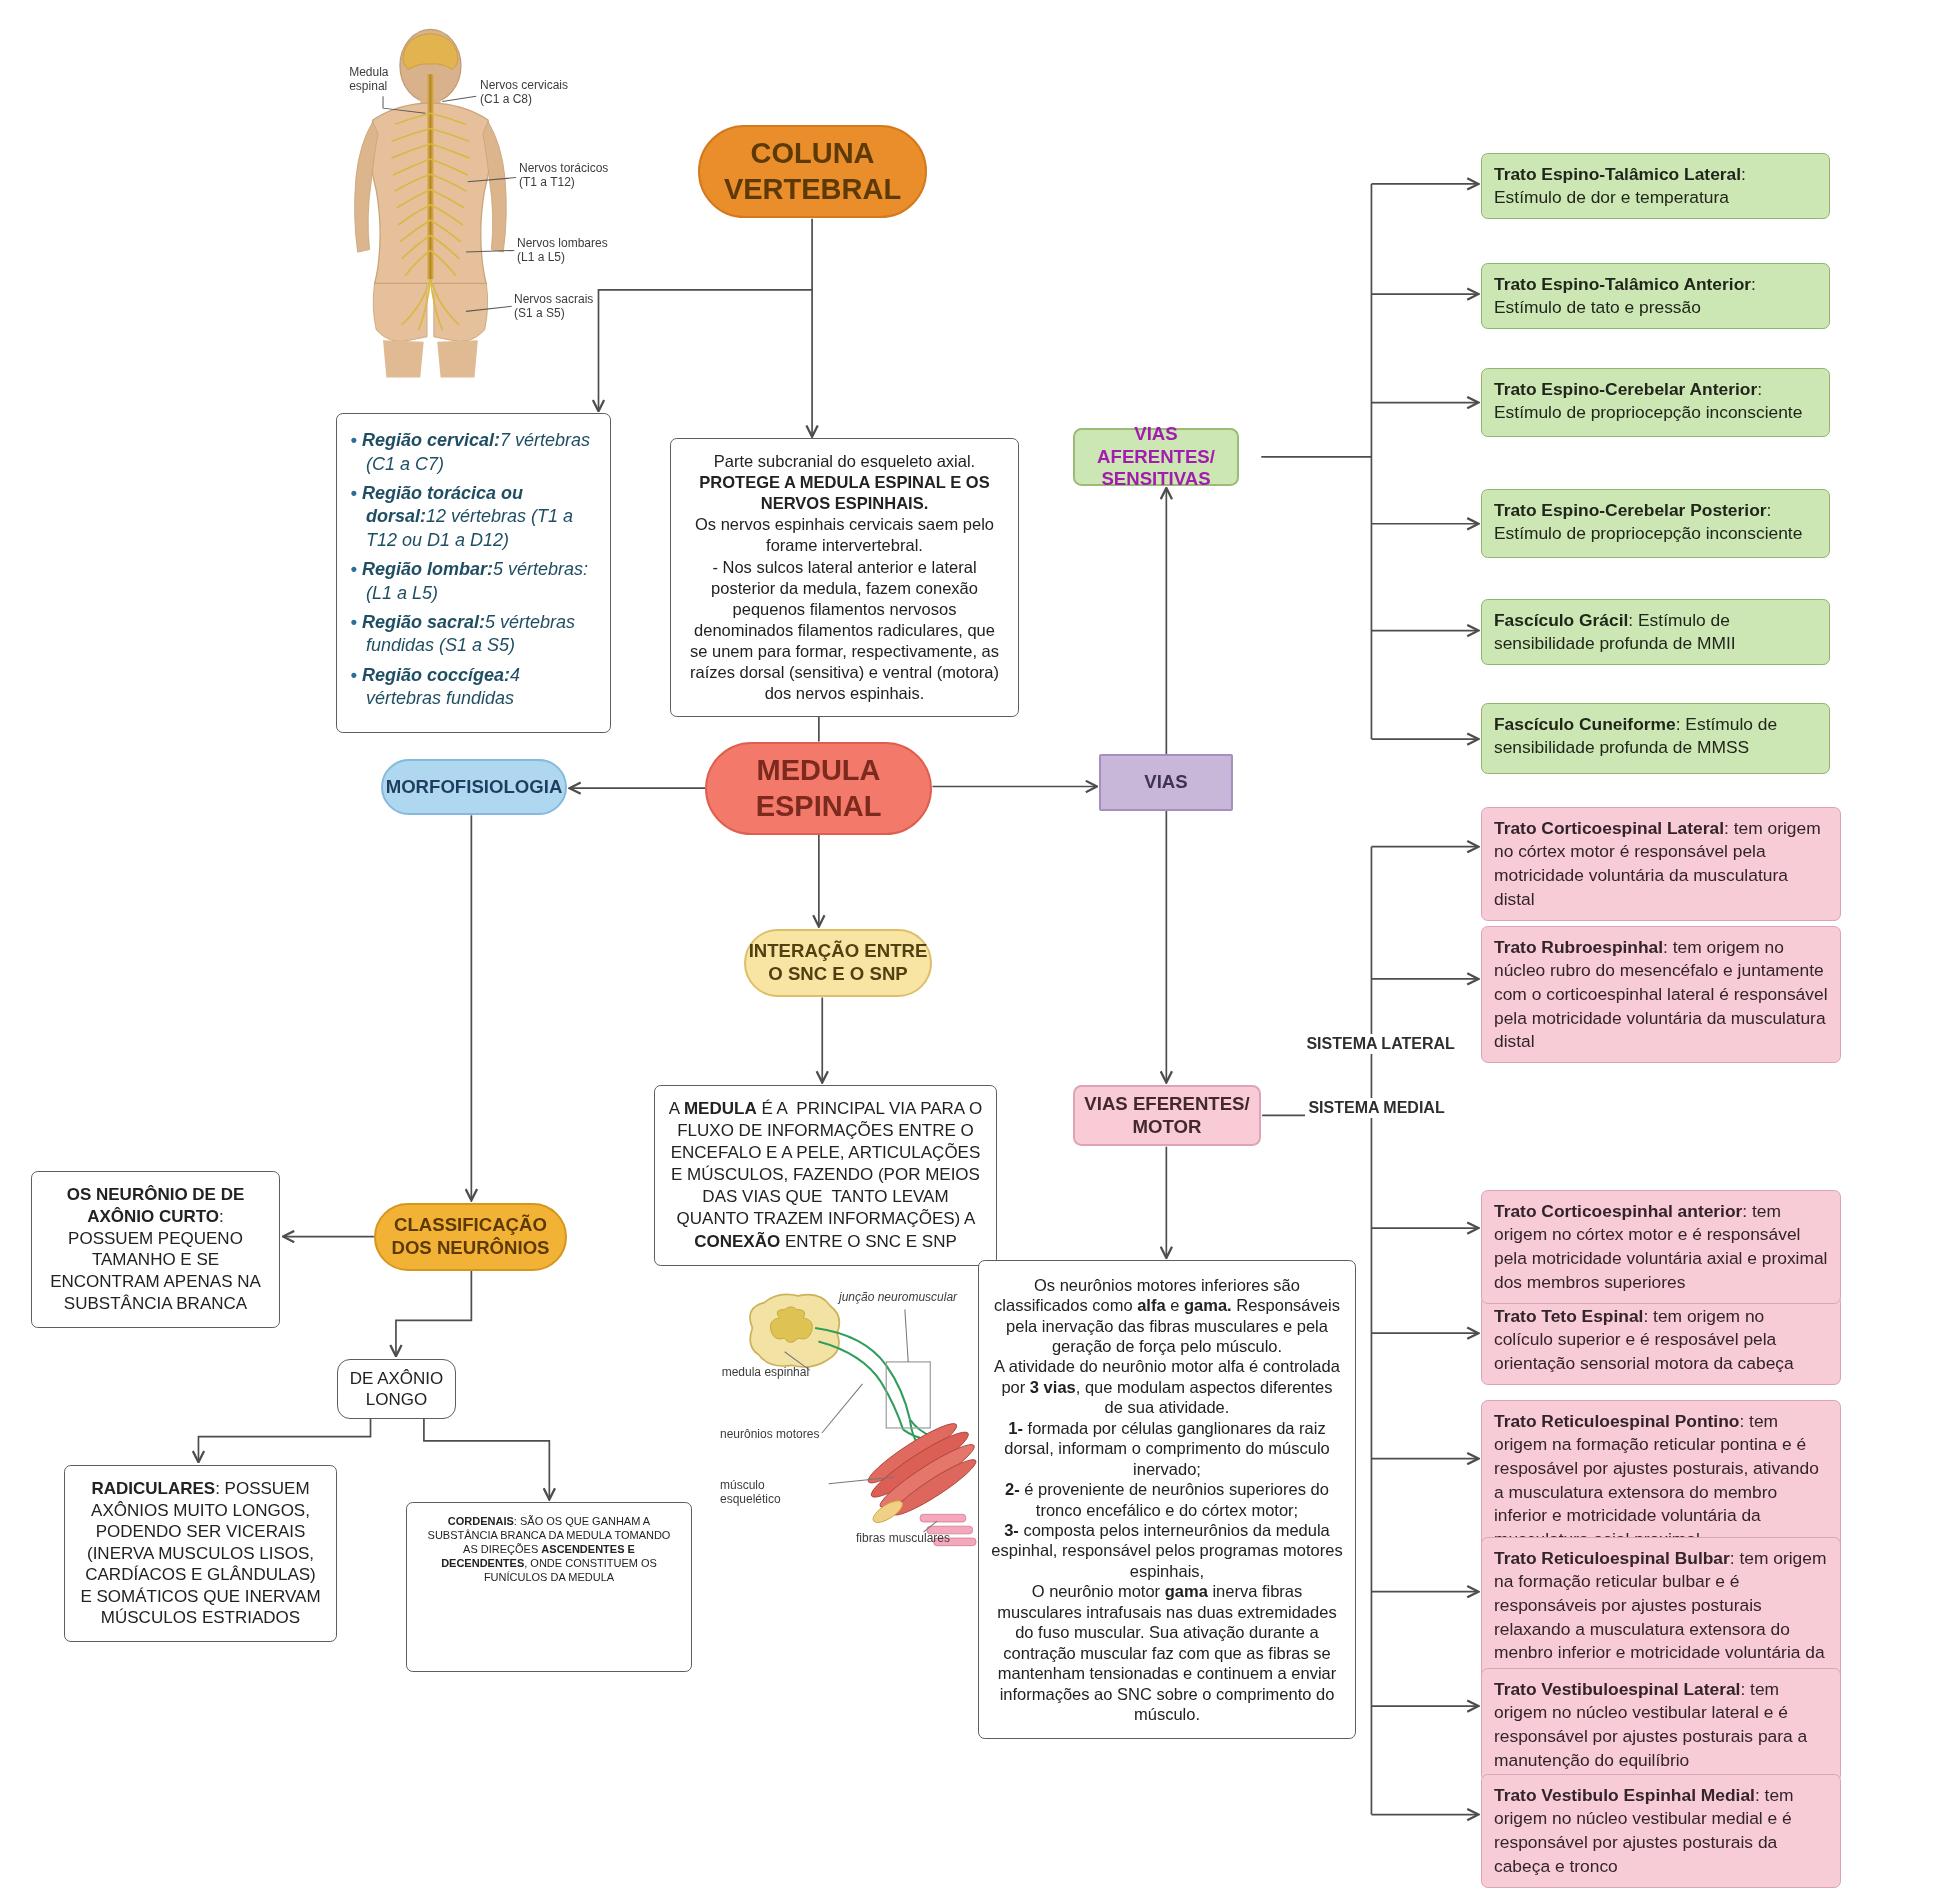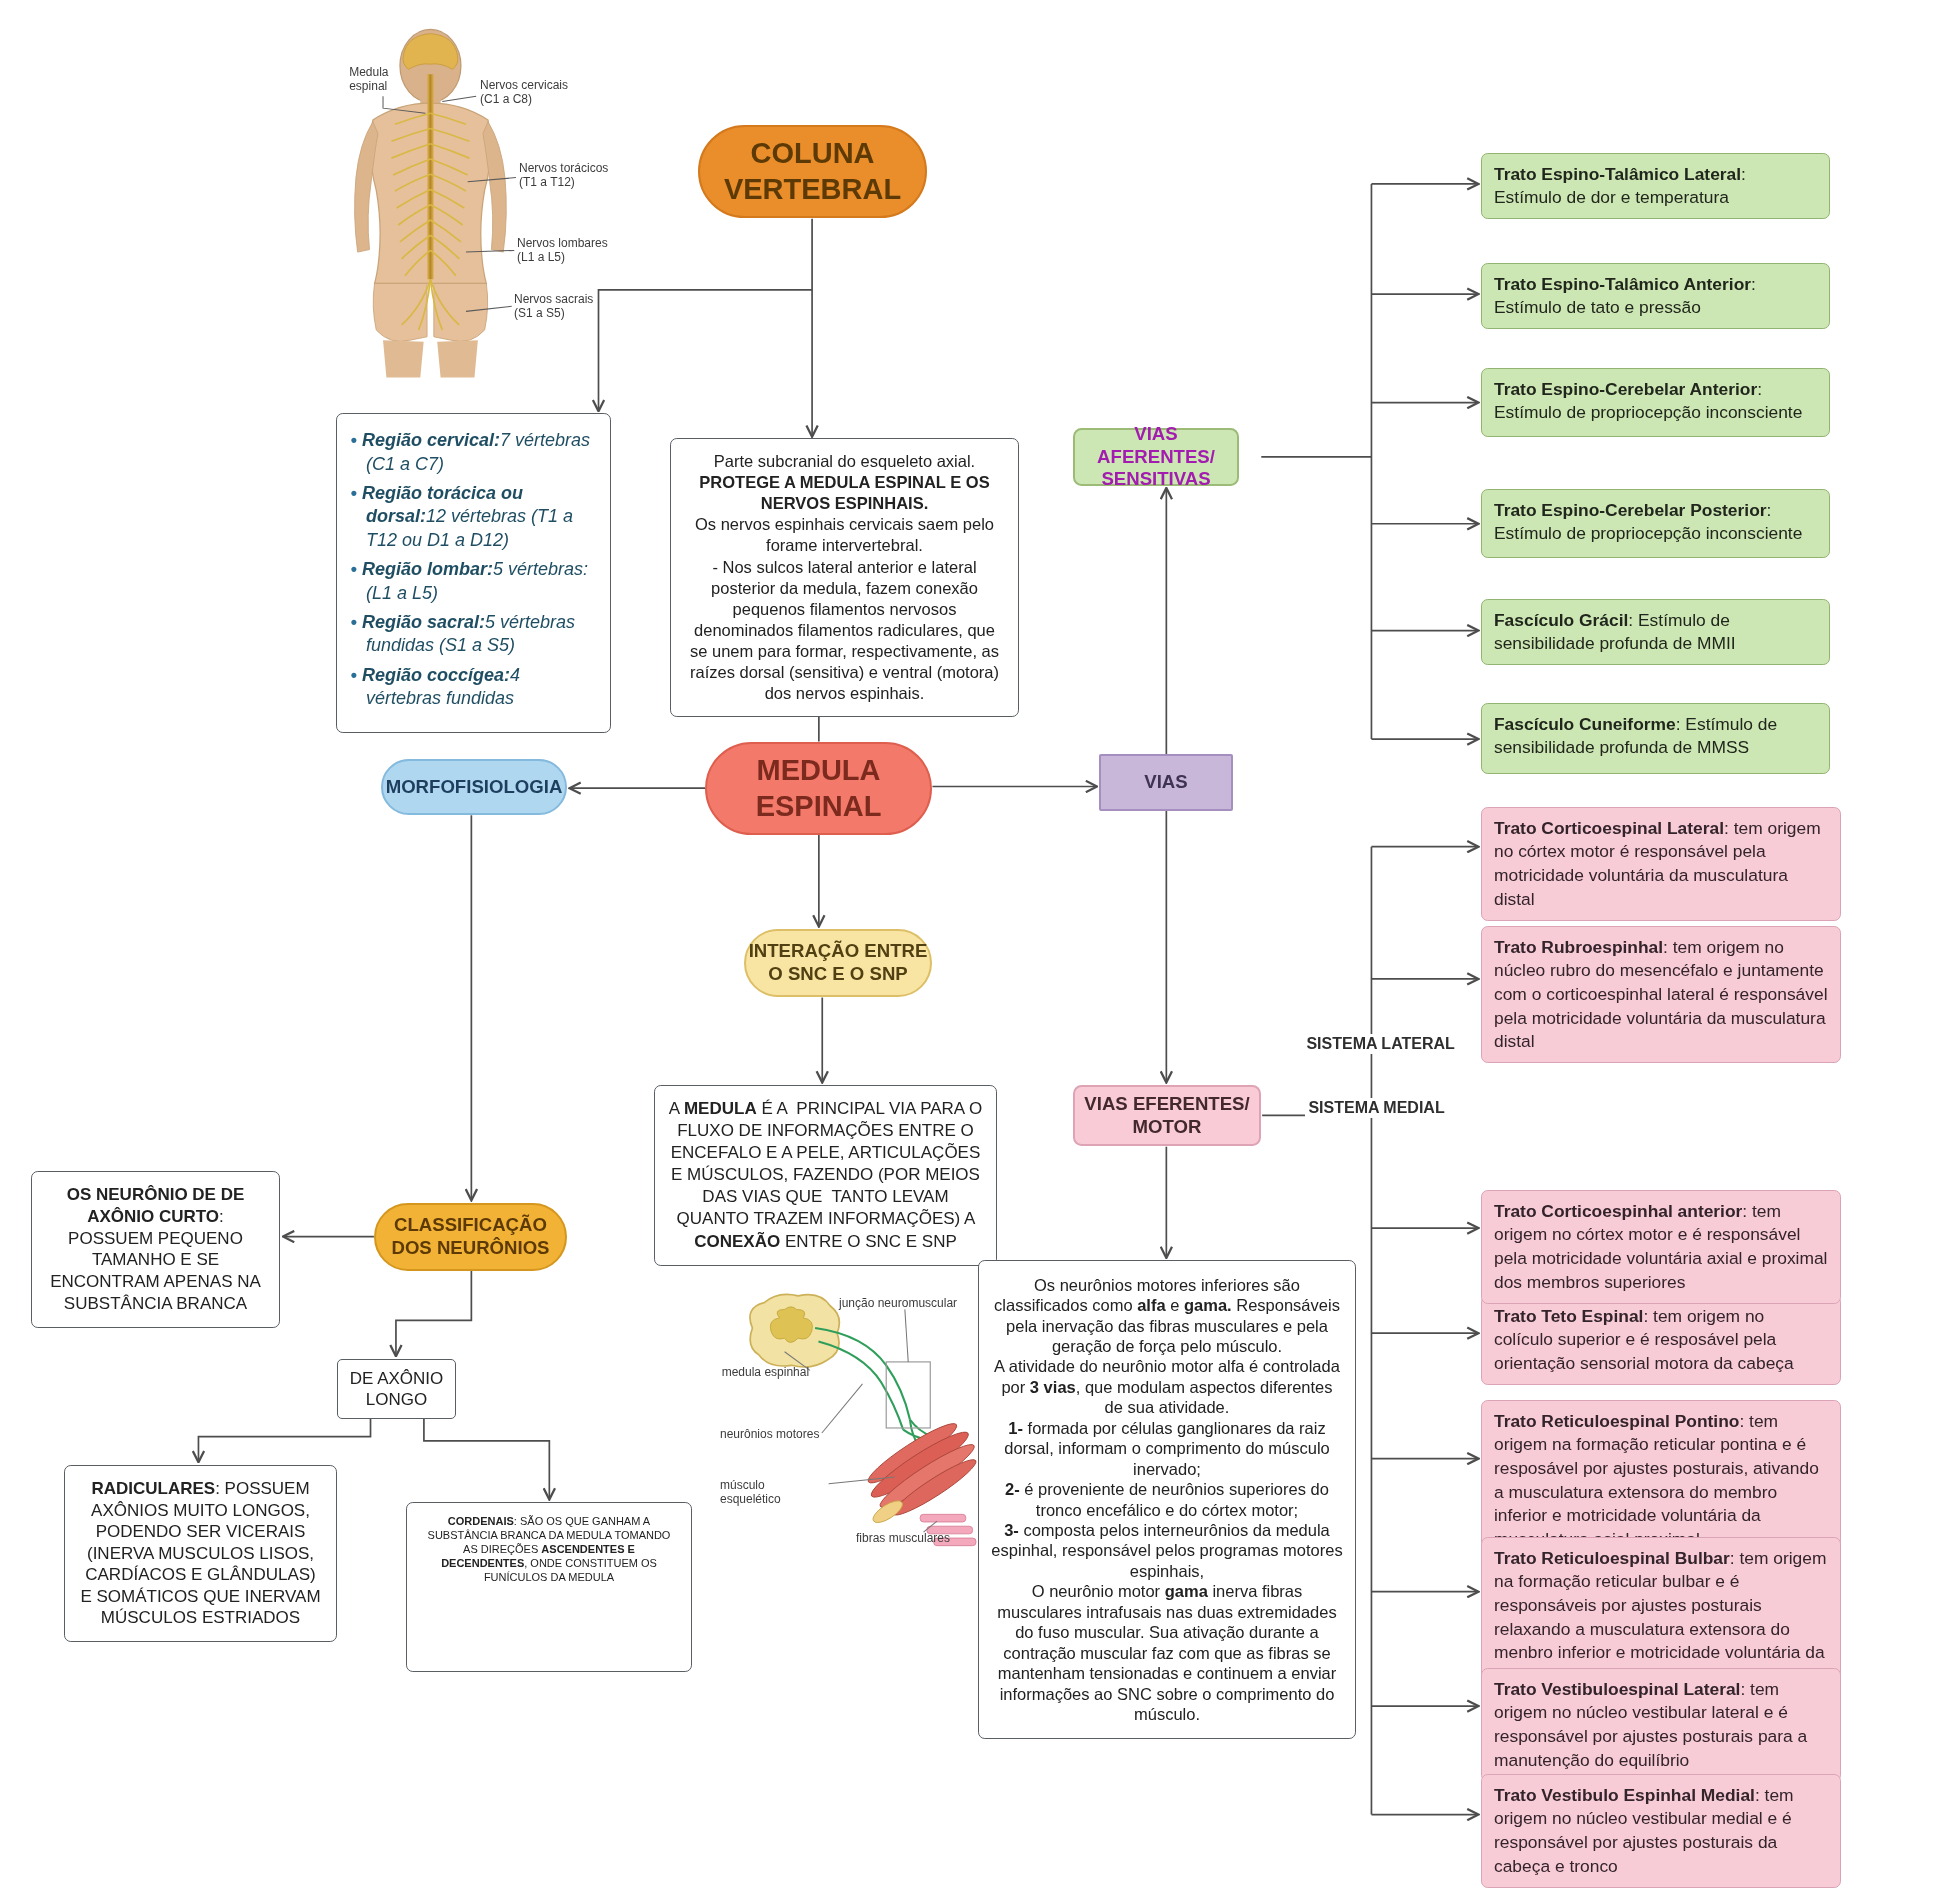--- a/index.html
+++ b/index.html
@@ -218,21 +218,21 @@
 </span><span class="b">3-</span><span> composta pelos interneurônios da medula espinhal, responsável pelos programas motores espinhais,
 </span><span>O neurônio motor </span><span class="b">gama</span><span> inerva fibras musculares intrafusais nas duas extremidades do fuso muscular. Sua ativação durante a contração muscular faz com que as fibras se mantenham tensionadas e continuem a enviar informações ao SNC sobre o comprimento do músculo.</span></div>
 
   <div class="node" style="left:374px; top:1203px; width:193px; height:68px; border-radius:34px; background:#F2B236; border:2.1px solid #d4961d; color:#5d3a05; font-size:18.6px;">
     <div>CLASSIFICAÇÃO</div>
     <div>DOS NEURÔNIOS</div>
   </div>
 
   <div class="whitebox center rich" style="left:31px; top:1171px; width:249px; min-height:132px; font-size:17px; line-height:1.28;"><span class="b">OS NEURÔNIO DE DE AXÔNIO CURTO</span><span>: POSSUEM PEQUENO TAMANHO E SE ENCONTRAM APENAS NA SUBSTÂNCIA BRANCA</span></div>
 
-  <div class="whitebox center" style="left:337px; top:1359px; width:119px; min-height:56px; font-size:17px; line-height:1.25; border-radius:5px; padding:7.6px 5.1px;">
+  <div class="whitebox center" style="left:337px; top:1359px; width:119px; min-height:56px; font-size:17px; line-height:1.25; border-radius:13px; padding:7.6px 5.1px;">
     <div>DE AXÔNIO</div>
     <div>LONGO</div>
   </div>
 
   <div class="whitebox center rich" style="left:64px; top:1465px; width:273px; min-height:161px; font-size:17px; line-height:1.27;"><span class="b">RADICULARES</span><span>: POSSUEM AXÔNIOS MUITO LONGOS, PODENDO SER VICERAIS (INERVA MUSCULOS LISOS, CARDÍACOS E GLÂNDULAS) E SOMÁTICOS QUE INERVAM MÚSCULOS ESTRIADOS</span></div>
 
   <div class="whitebox center rich" style="left:406px; top:1502px; width:286px; min-height:170px; font-size:11px; line-height:1.27;"><span class="b">CORDENAIS</span><span>: SÃO OS QUE GANHAM A SUBSTÂNCIA BRANCA DA MEDULA TOMANDO AS DIREÇÕES </span><span class="b">ASCENDENTES E DECENDENTES</span><span>, ONDE CONSTITUEM OS FUNÍCULOS DA MEDULA</span></div>
 
   <div class="abs" style="left:720px; top:1284px; width:263px; height:271px;">
     <svg viewBox="0 0 310 320" width="263" height="271">
@@ -263,21 +263,21 @@
         </g>
       </g>
       <g stroke="#777" stroke-width="1.2" fill="none">
         <path d="M218,30 L222,92"></path>
         <path d="M106,102 L76,80"></path>
         <path d="M120,176 L168,118"></path>
         <path d="M128,236 L206,228"></path>
         <path d="M240,293 L256,280"></path>
       </g>
     </svg>
-    <div class="figlabel" style="left:119px; top:13px; width:144px;">junção neuromuscular</div>
+    <div class="figlabel" style="left:119px; top:7px; width:144px;font-style:italic;">junção neuromuscular</div>
     <div class="figlabel" style="left:1.7px; top:82px; width:88px;">medula espinhal</div>
     <div class="figlabel" style="left:0px; top:144px; width:100px;">neurônios motores</div>
     <div class="figlabel" style="left:0px; top:195px; width:107px;">músculo esquelético</div>
     <div class="figlabel" style="left:136px; top:248px; width:102px;">fibras musculares</div>
   </div>
 
 </div>
 
 
 </body></html>

